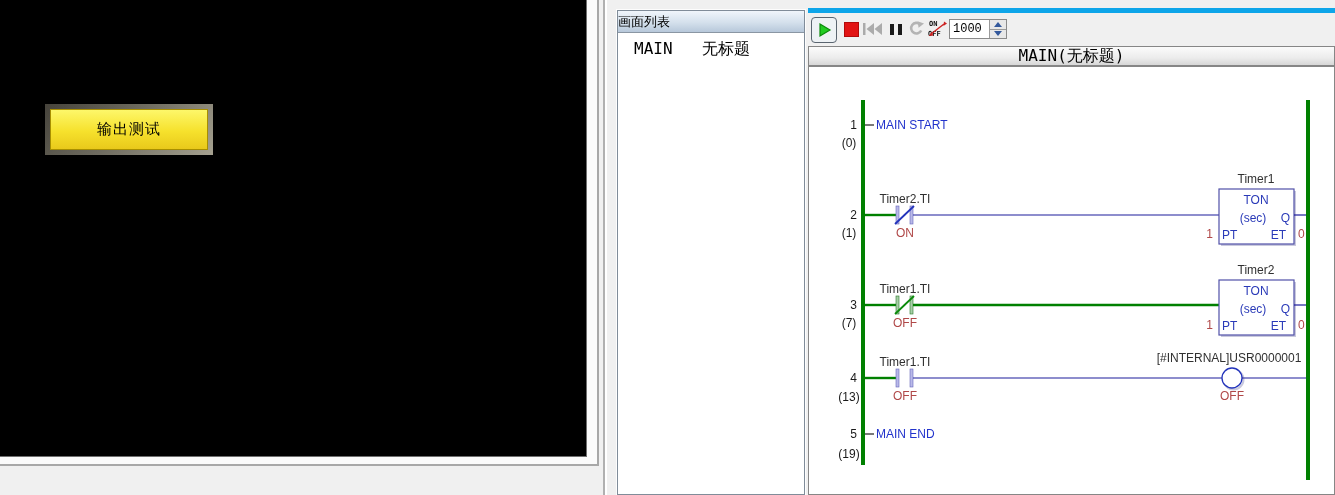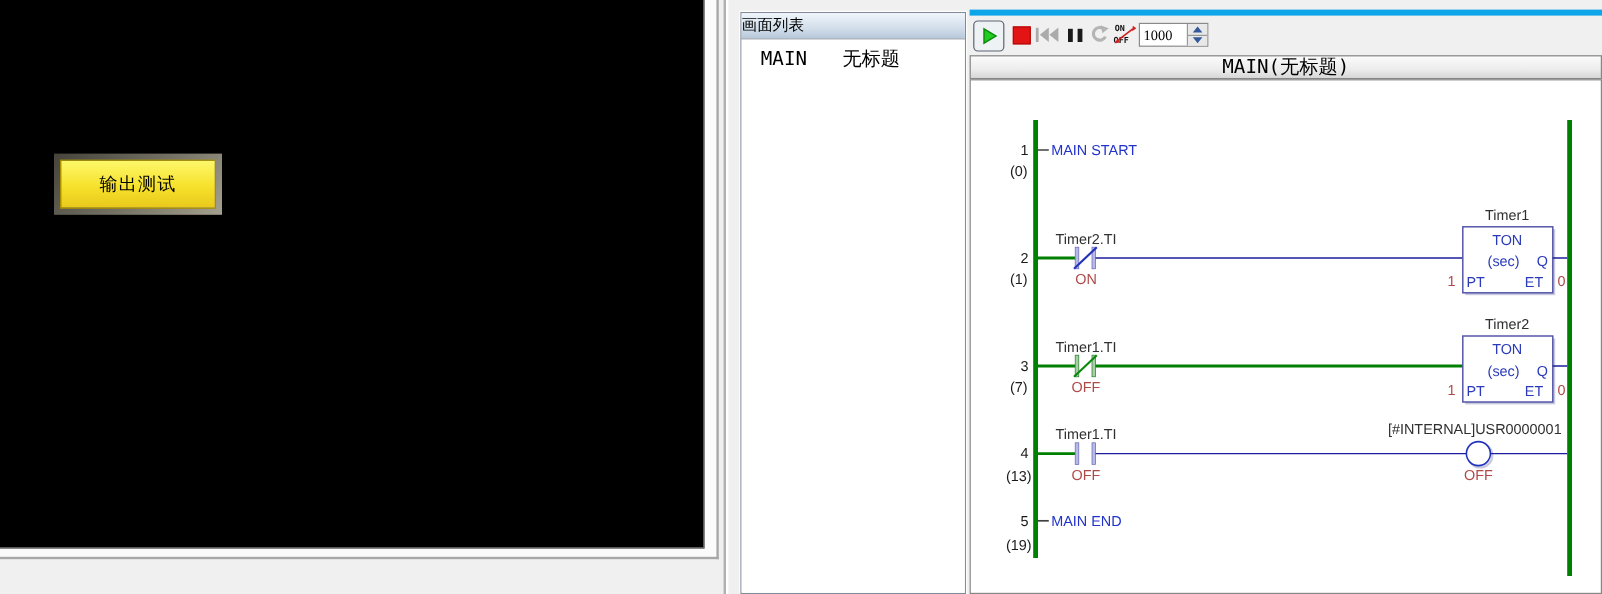--- a/index.html
+++ b/index.html
@@ -5,23 +5,23 @@
   html,body{margin:0;padding:0;}
   body{
     width:1335px;height:495px;position:relative;overflow:hidden;
     background:#f0f0f0;font-family:"DejaVu Sans","Liberation Sans",sans-serif;
   }
   
   .hmi-window{position:absolute;left:0;top:0;width:597px;height:464px;
     background:#fbfbfb;border-right:2px solid #a8a8a8;border-bottom:2px solid #a8a8a8;}
   .hmi-screen{position:absolute;left:0;top:0;width:586px;height:456px;background:#000;
     border-right:1px solid #6f6f6f;border-bottom:1px solid #6f6f6f;}
-  .hmi-button-outer{position:absolute;left:45px;top:104px;width:140px;height:51px;
+  .hmi-button-outer{position:absolute;left:45px;top:104px;width:168px;height:51px;
     background:linear-gradient(135deg,#46433b 0%,#6d6a5e 45%,#a5a190 100%);
-    padding:5px;box-sizing:border-box;margin-top:24px;}
+    padding:5px;box-sizing:border-box;}
   .hmi-button-inner{width:100%;height:100%;box-sizing:border-box;
     background:linear-gradient(180deg,#fdf76a 0%,#f6e12c 55%,#e9c91b 100%);
     border:1px solid #a88f00;display:flex;align-items:center;justify-content:center;
     color:#000;font-size:15px;letter-spacing:1px;}
   
   .main-window{position:absolute;left:603px;top:0;width:732px;height:495px;
     background:#f0f0f0;border-left:2px solid #b0b0b0;box-shadow:inset 2px 0 0 #ffffff;}
   
   .screen-list-panel{position:absolute;left:12px;top:10px;width:186px;bottom:0;
     background:#fff;border:1px solid #808c99;box-shadow:0 0 0 1px #fdfdfd;}
@@ -41,21 +41,21 @@
   .pause-icon{display:flex;gap:4px;}
   .pause-icon i{display:block;width:4px;height:11px;background:#1a1a1a;}
   .onoff-icon{position:relative;width:20px;height:18px;
     font-family:"DejaVu Sans Mono","Liberation Mono",monospace;font-weight:bold;font-size:7px;color:#111;}
   .onoff-icon .t{position:absolute;top:0;left:1px;}
   .onoff-icon .b{position:absolute;bottom:0;left:0;}
   .onoff-icon svg{position:absolute;left:0;top:0;}
   .spinner{position:absolute;left:141px;top:4px;width:58px;height:20px;background:#fff;
     border:1px solid #8a8a8a;display:flex;box-sizing:border-box;}
   .spinner input{flex:1;width:34px;border:0;outline:none;padding:0 0 0 3px;font-size:12px;
-    font-family:Liberation Serif, serif;color:#000;background:transparent;}
+    font-family:Liberation Mono, monospace;color:#000;background:transparent;}
   .spin-buttons{width:16px;display:flex;flex-direction:column;border-left:1px solid #9a9a9a;}
   .spin-buttons .sb{flex:1;display:flex;align-items:center;justify-content:center;background:#e8e8e8;}
   .spin-buttons .sb.up{border-bottom:1px solid #9a9a9a;}
   .tri-up{width:0;height:0;border-left:4px solid transparent;border-right:4px solid transparent;border-bottom:5px solid #33589c;}
   .tri-down{width:0;height:0;border-left:4px solid transparent;border-right:4px solid transparent;border-top:5px solid #33589c;}
   .ladder-title{position:absolute;left:0;top:33px;right:0;height:18px;line-height:18px;
     text-align:center;font-family:"DejaVu Sans Mono","Liberation Mono",monospace;font-size:16px;color:#000;
     background:linear-gradient(180deg,#fbfbfb 0%,#ececec 60%,#d7d7d7 100%);border:1px solid #868686;}
   .ladder-canvas{position:absolute;left:0;top:53px;right:0;bottom:0;background:#fff;border:1px solid #868686;}
   .ladder-canvas svg{display:block;}

